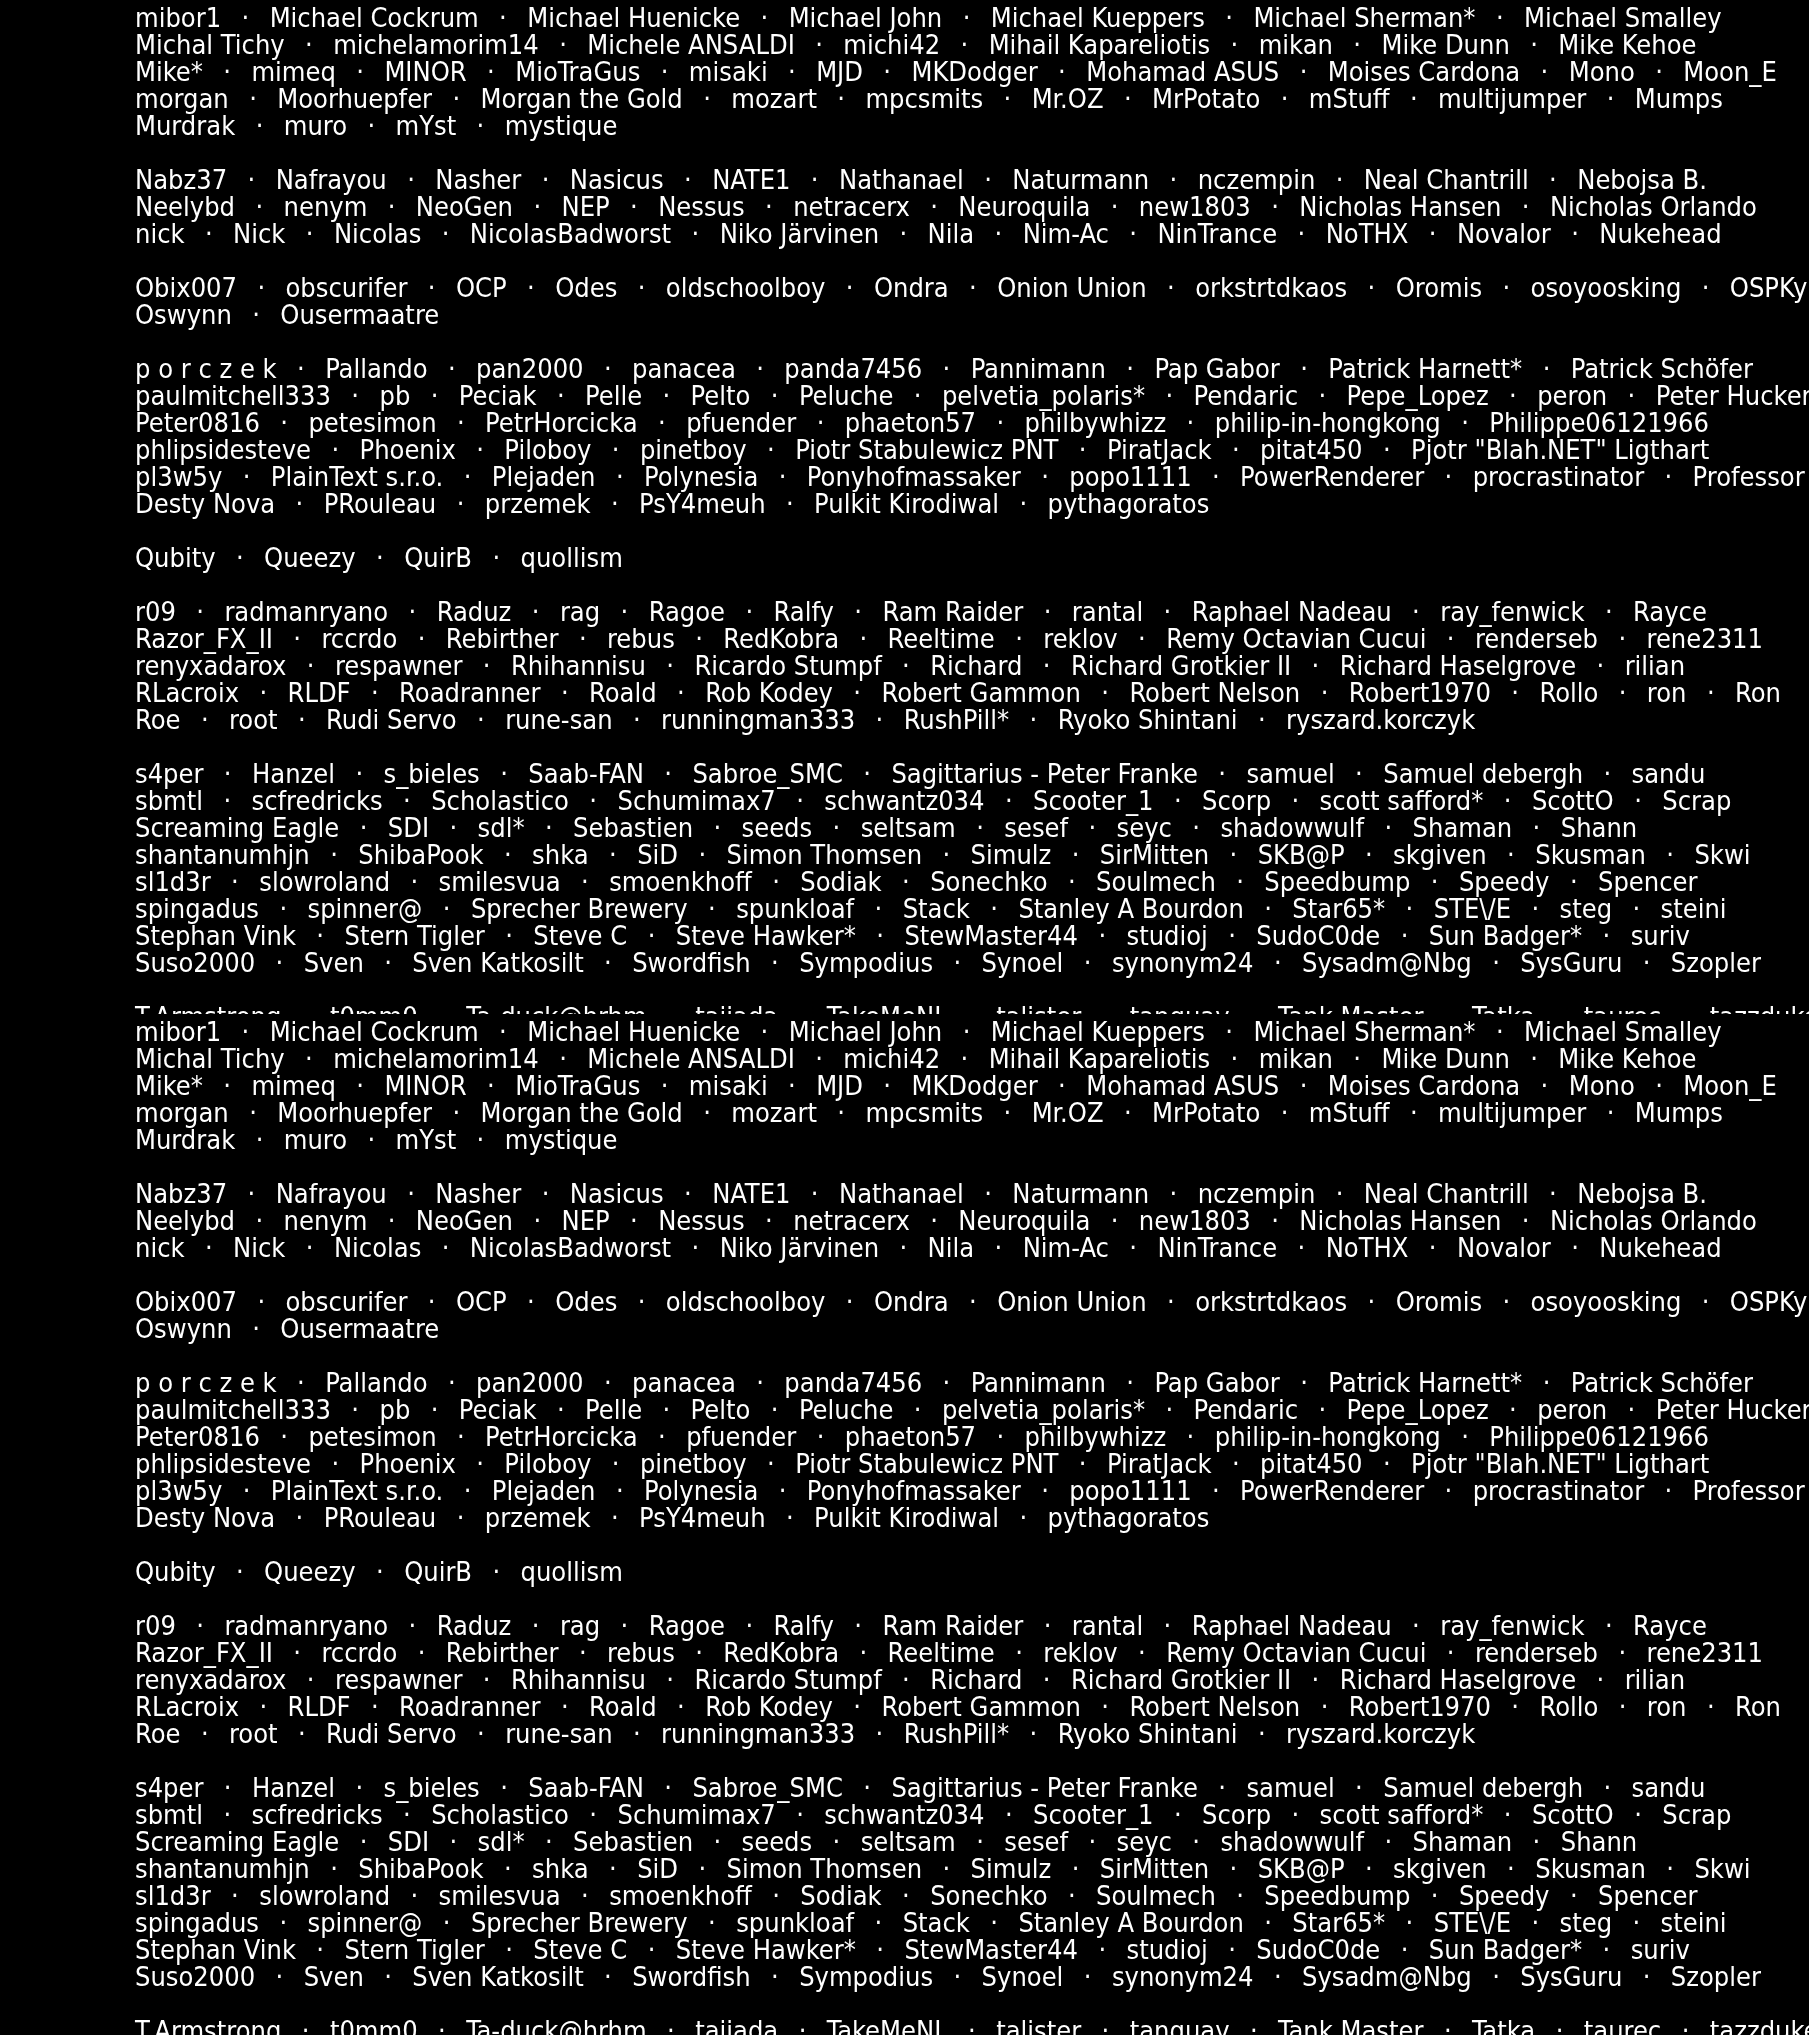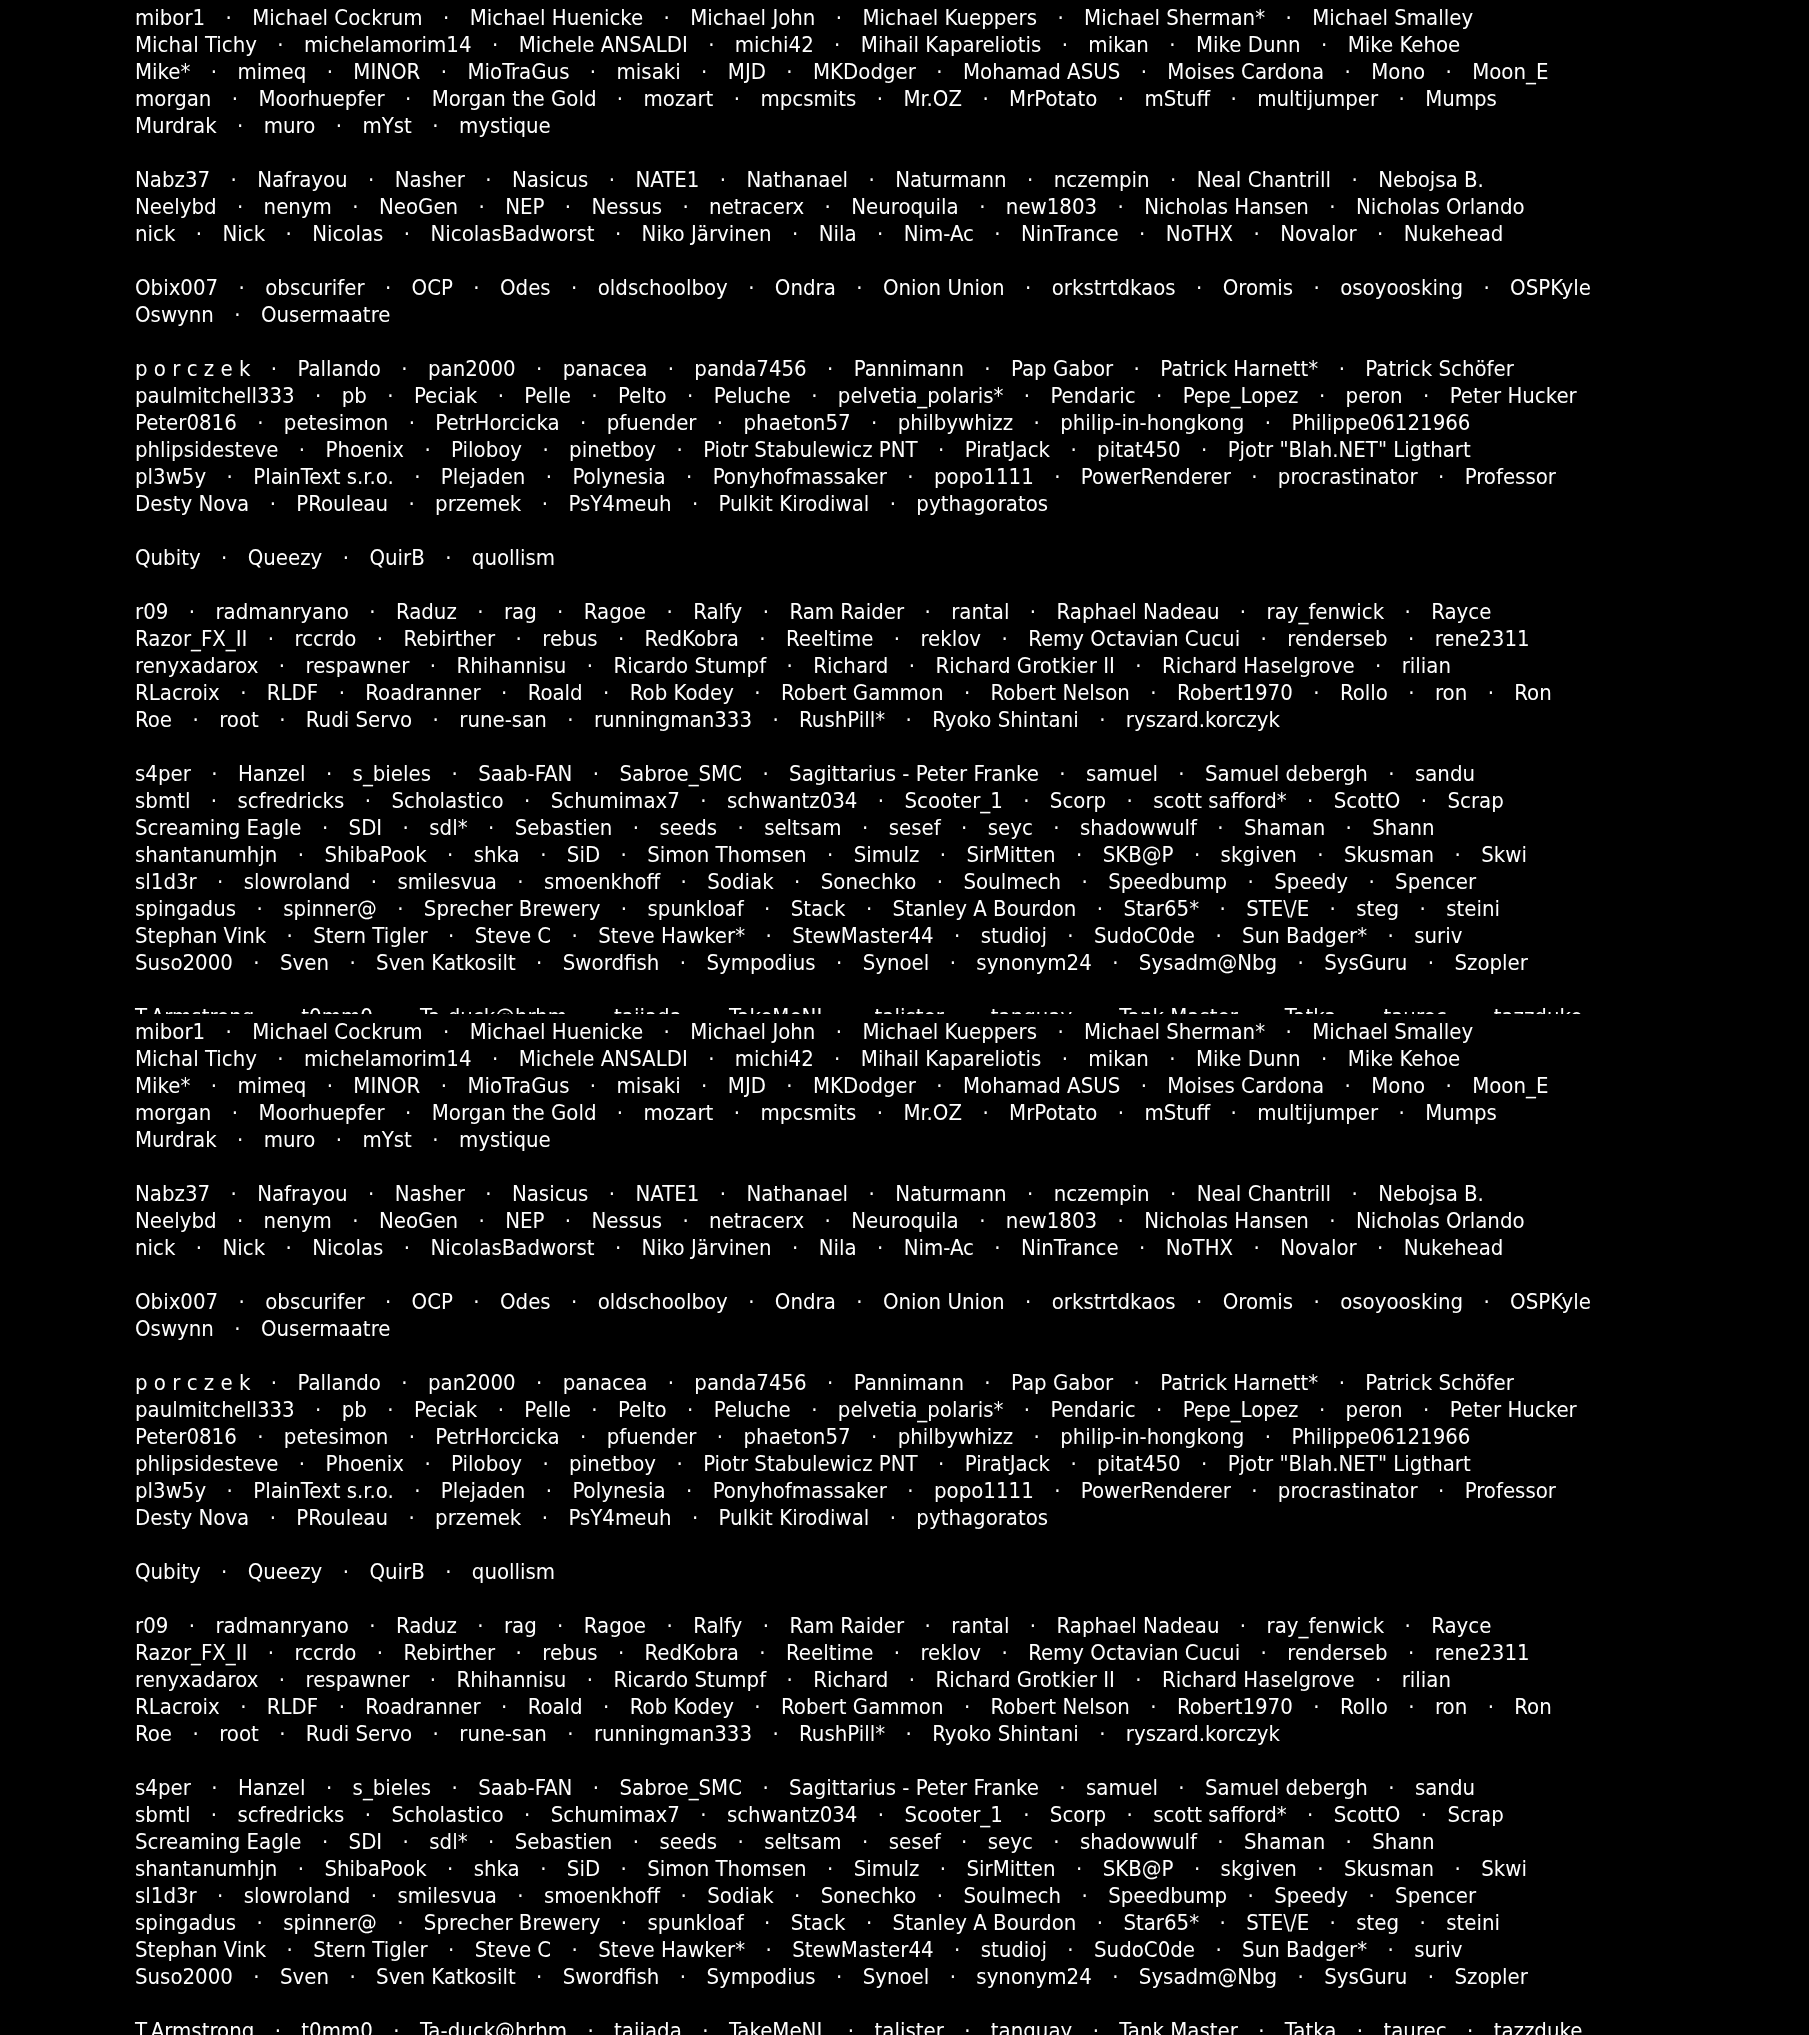--- a/index.html
+++ b/index.html
@@ -2,21 +2,21 @@
 <html style="font-size:7.2px"><head>
 <meta charset="utf-8">
 <style>
   html, body { margin: 0; padding: 0; background: #000; }
   .screen {
     position: relative;
     width: 1809px;
     height: 2035px;
     overflow: hidden;
     font-family: "DejaVu Sans", "Liberation Sans", sans-serif;
-    font-size: 22px;
+    font-size: 27px;
     line-height: 27px;
     font-stretch: semi-condensed;
   }
   .tile {
     position: absolute;
     left: 0;
     width: 100%;
     overflow: hidden;
     box-sizing: border-box;
     padding: 4.1px 135px 0 135px;

